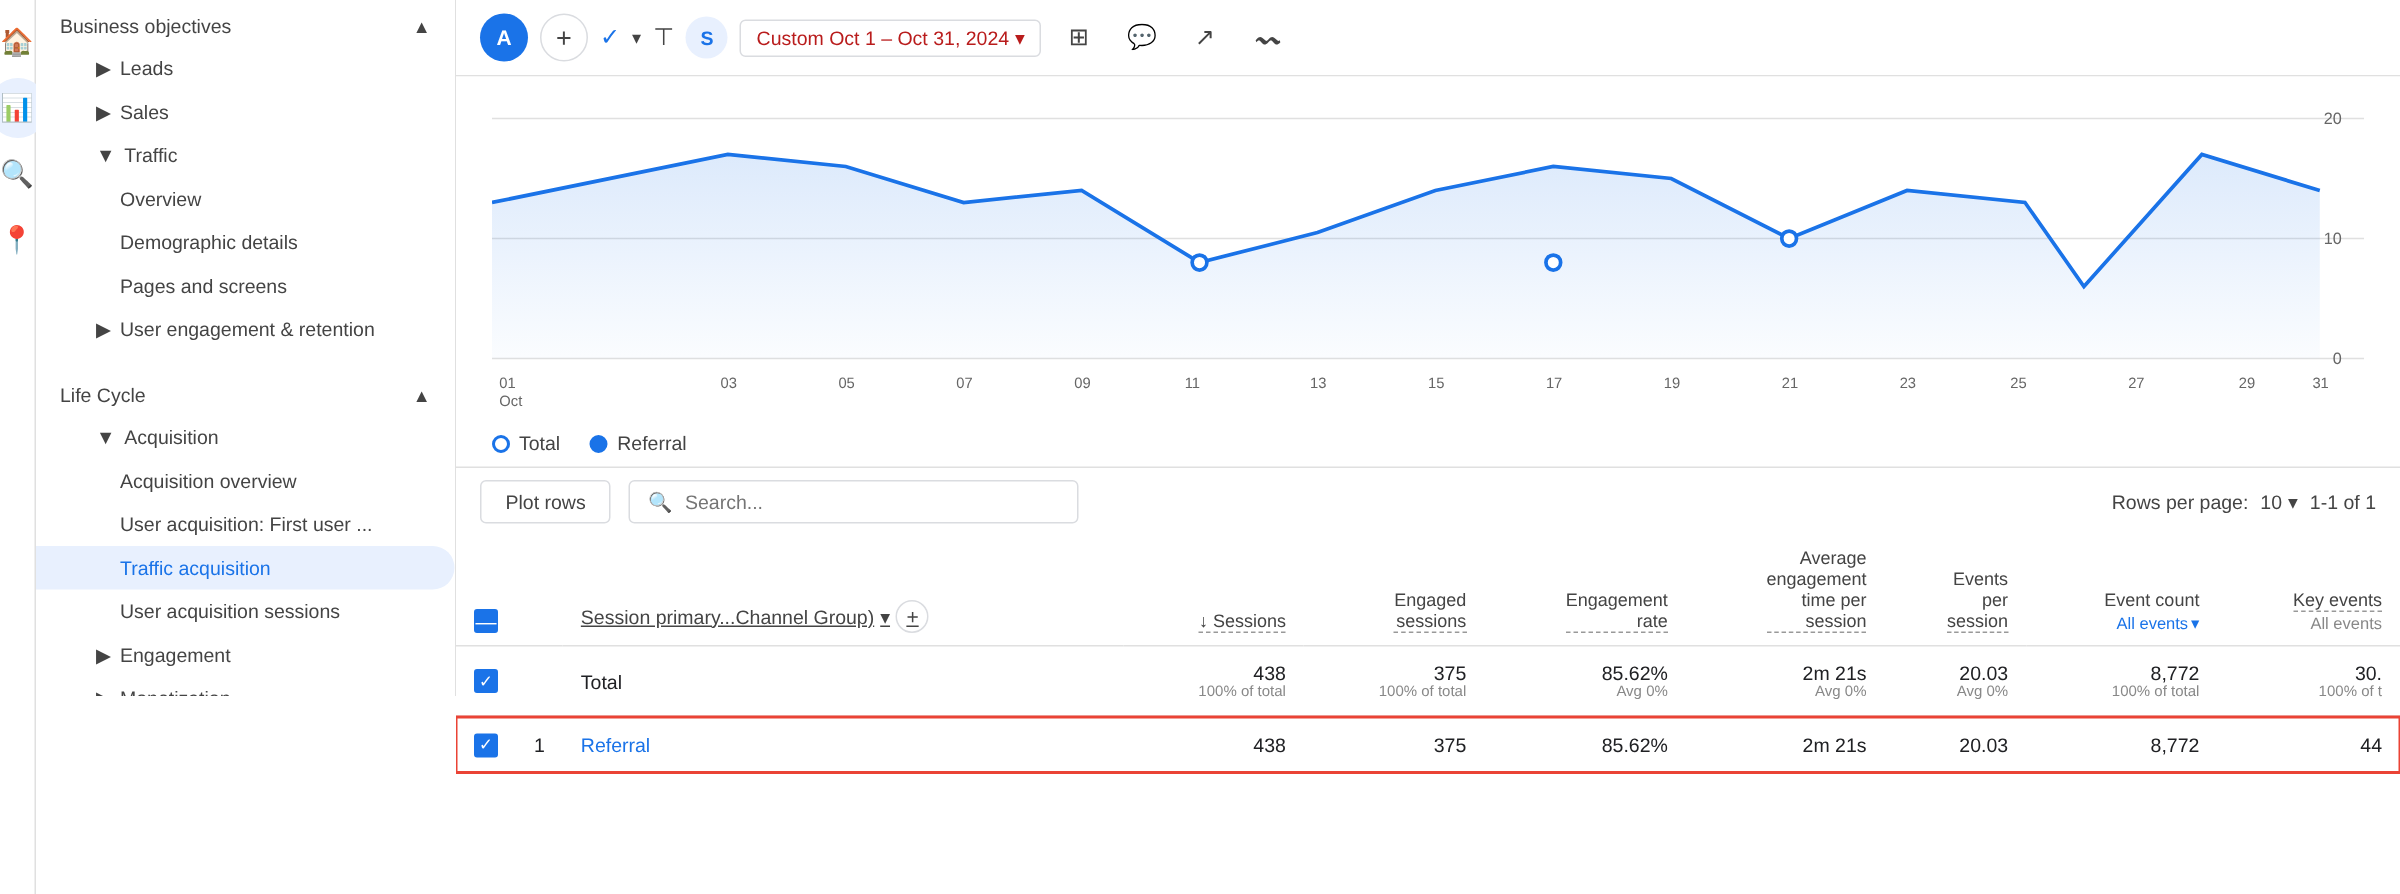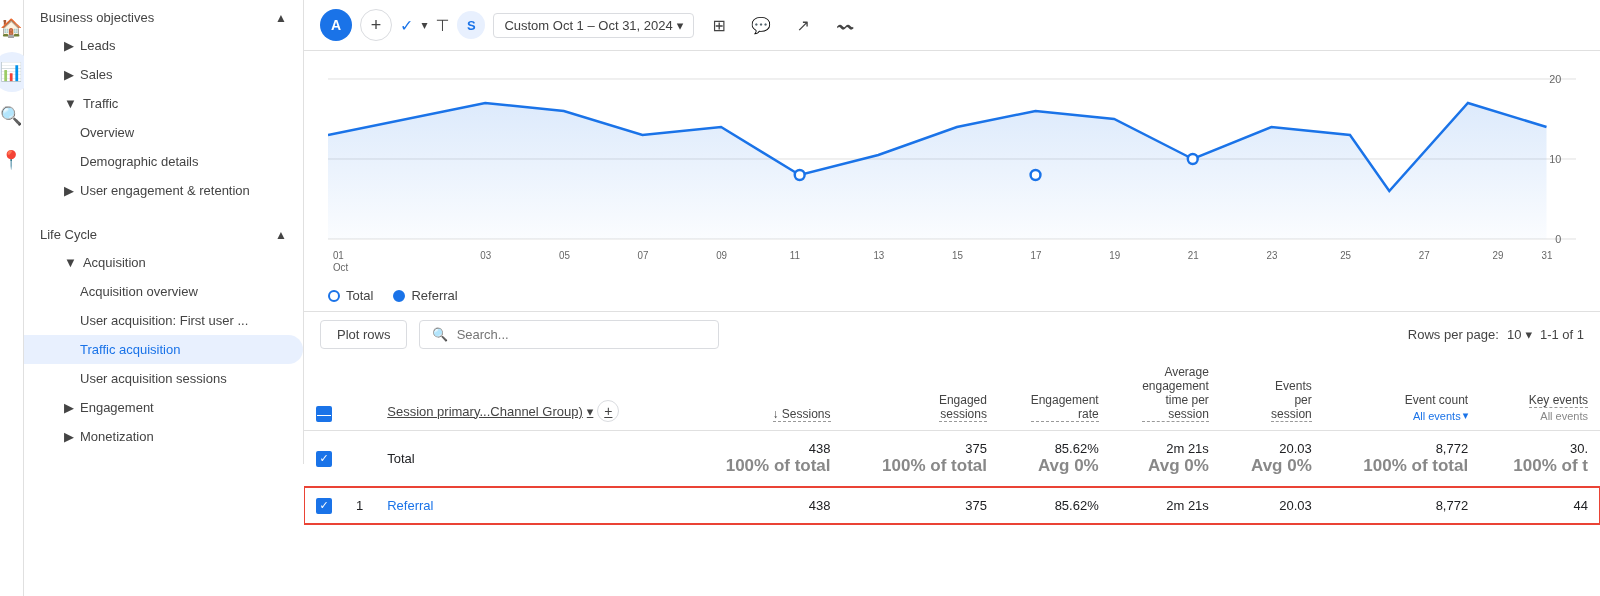--- a/index.html
+++ b/index.html
@@ -118,21 +118,21 @@
     .topbar-actions {
       display: flex;
       align-items: center;
       gap: 8px;
     }
     .date-range {
       display: flex;
       align-items: center;
       gap: 4px;
       font-size: 13px;
-      color: #404040;
+      color: #b91c1c;
       border: 1px solid #dadce0;
       padding: 4px 10px;
       border-radius: 4px;
       cursor: pointer;
     }
     .topbar-icon-btn {
       width: 34px;
       height: 34px;
       border-radius: 50%;
       display: flex;
@@ -260,21 +260,21 @@
       text-align: right;
       font-size: 13px;
       color: #202124;
       vertical-align: middle;
     }
     .data-table td.left { text-align: left; }
     .data-table tr.total-row td { font-weight: 400; background: #fff; }
     .data-table tr.data-row.selected { outline: 2px solid #ea4335; outline-offset: -1px; }
     .col-header-inner { display: flex; flex-direction: column; align-items: flex-end; gap: 2px; }
     .col-header-dashed { border-bottom: 1px dashed #999; }
-    .sub-text { font-size: 17px; color: #888; font-weight: 700; }
+    .sub-text { font-size: 10px; color: #888; font-weight: 400; }
     .checkbox-cell { width: 40px; text-align: center !important; }
     .checkbox {
       width: 16px;
       height: 16px;
       border: 2px solid #5f6368;
       border-radius: 2px;
       display: inline-block;
       cursor: pointer;
     }
     .checkbox.checked {
@@ -351,20 +351,23 @@
   </div>
   <div class="sidebar-item indent1">
     <span>▼</span>
     <span>Traffic</span>
   </div>
   <div class="sidebar-item indent2">
     <span>Overview</span>
   </div>
   <div class="sidebar-item indent2">
     <span>Demographic details</span>
+  </div>
+  <div class="sidebar-item indent2">
+    <span>Pages and screens</span>
   </div>
   <div class="sidebar-item indent1">
     <span>▶</span>
     <span>User engagement &amp; retention</span>
   </div>
 
   <div class="sidebar-divider"></div>
 
   <div class="sidebar-section-header">
     <span>Life Cycle</span>

